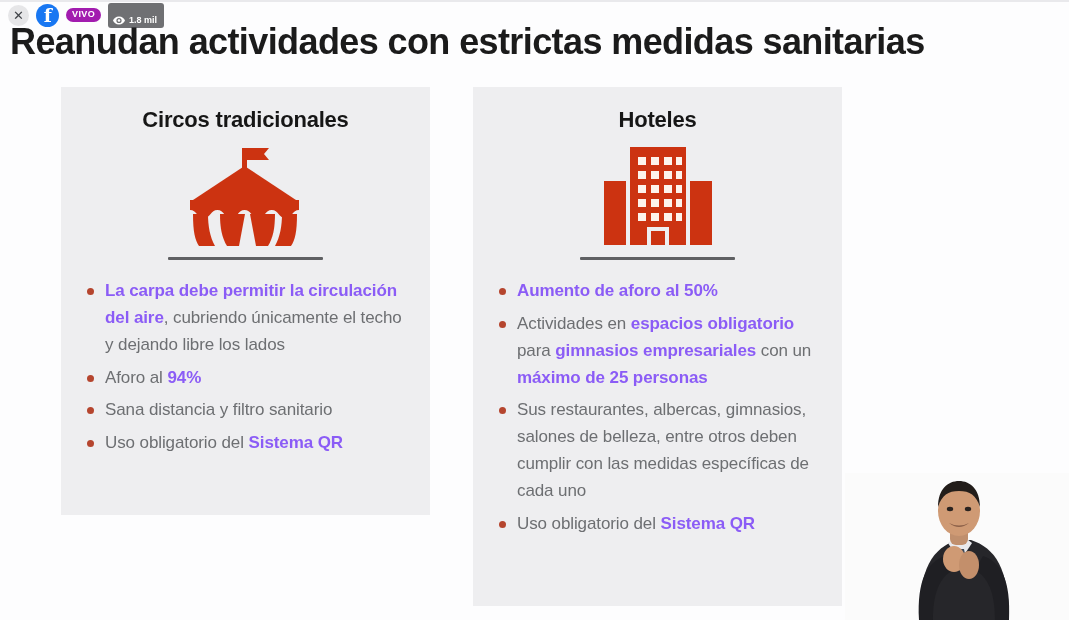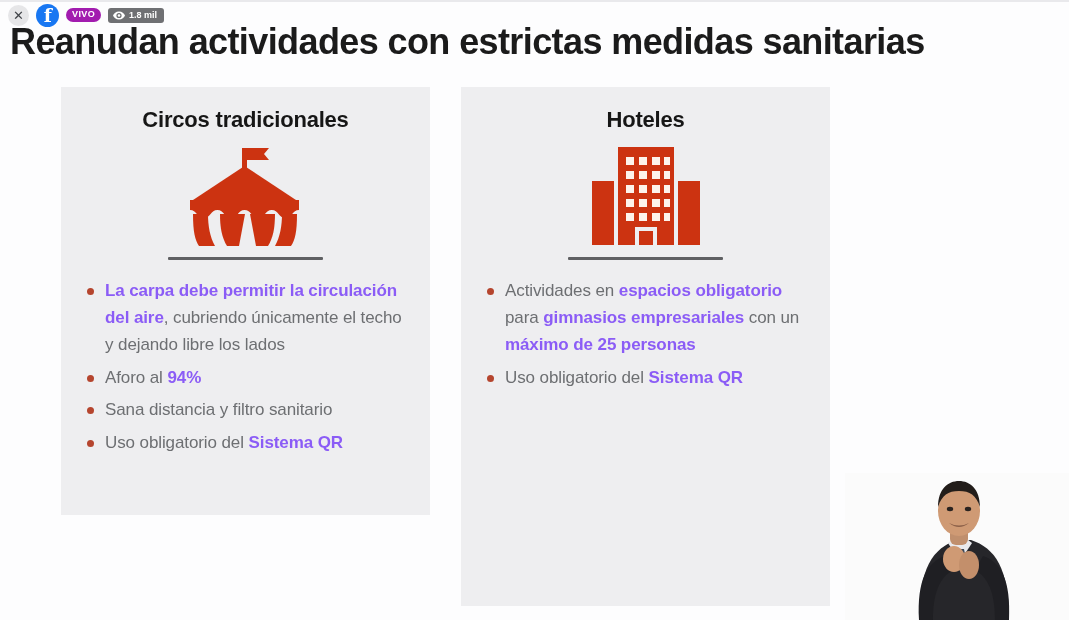--- a/index.html
+++ b/index.html
@@ -77,21 +77,21 @@
     padding: 2px 6px 3px 6px;
     border-radius: 7px;
     line-height: 1;
     flex: 0 0 auto;
   }
   .badge-views {
     background: rgba(70,72,76,0.78);
     color: #ffffff;
     font-size: 9px;
     font-weight: 600;
-    padding: 3px 7px 3px 5px;
+    padding: 13px 7px 3px 5px;
     border-radius: 3px;
     line-height: 1;
     display: flex;
     align-items: center;
     gap: 4px;
     flex: 0 0 auto;
   }
   .eye-ico {
     display: inline-flex;
     width: 12px; height: 9px;
@@ -112,21 +112,21 @@
   }
 
   
   .card {
     position: absolute;
     background: #eeeef0;
     box-sizing: border-box;
     padding: 0;
   }
   #card-left  { left: 61px;  top: 87px; width: 369px; height: 428px; }
-  #card-right { left: 461px; top: 87px; width: 369px; height: 519px; }
+  #card-right { left: 473px; top: 87px; width: 369px; height: 519px; }
 
   .card-title {
     text-align: center;
     font-size: 22px;
     font-weight: 700;
     color: #161616;
     margin-top: 20px;
     letter-spacing: -0.2px;
   }
 
@@ -290,21 +290,23 @@
         </g>
 
         <rect x="45" y="84" width="22" height="18" fill="#eeeef0"></rect>
         <rect x="49" y="88" width="14" height="14" fill="#cc3311"></rect>
       </svg>
     </div>
 
     <div class="rule"></div>
 
     <ul class="bullets">
+        <li><b>Aumento de aforo al 50%</b></li>
         <li><span>Actividades en </span><b>espacios obligatorio</b><span> para </span><b>gimnasios empresariales</b><span> con un </span><b>máximo de 25 personas</b></li>
+        <li><span>Sus restaurantes, albercas, gimnasios, salones de belleza, entre otros deben cumplir con las medidas específicas de cada uno</span></li>
         <li><span>Uso obligatorio del </span><b>Sistema QR</b></li>
       </ul>
   </div>
 
   <div id="interpreter">
     <svg class="person" viewBox="0 0 224 147" aria-hidden="true">
       <rect x="0" y="0" width="224" height="147" fill="#fbfbfb"></rect>
 
       <path d="M74 147 c0-52 14-72 38-80 h14 c24 8 38 28 38 80z" fill="#26262a"></path>
 

